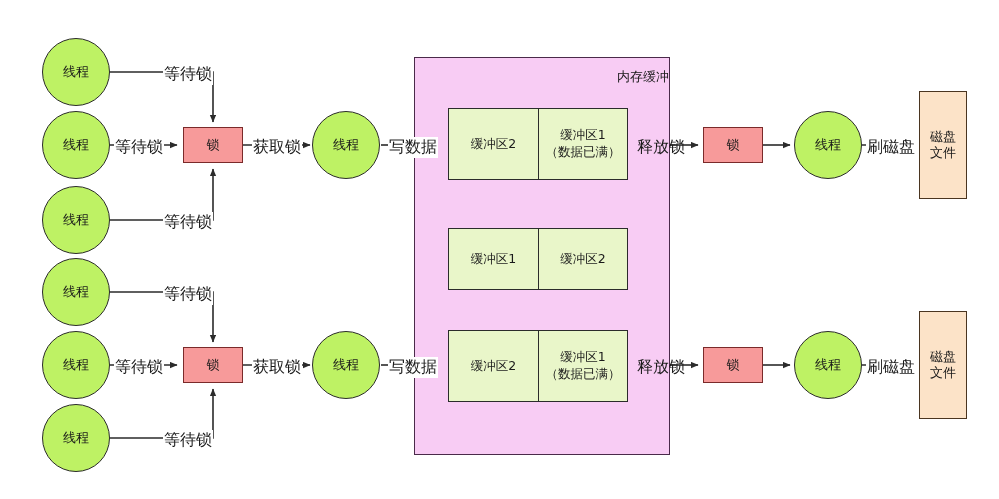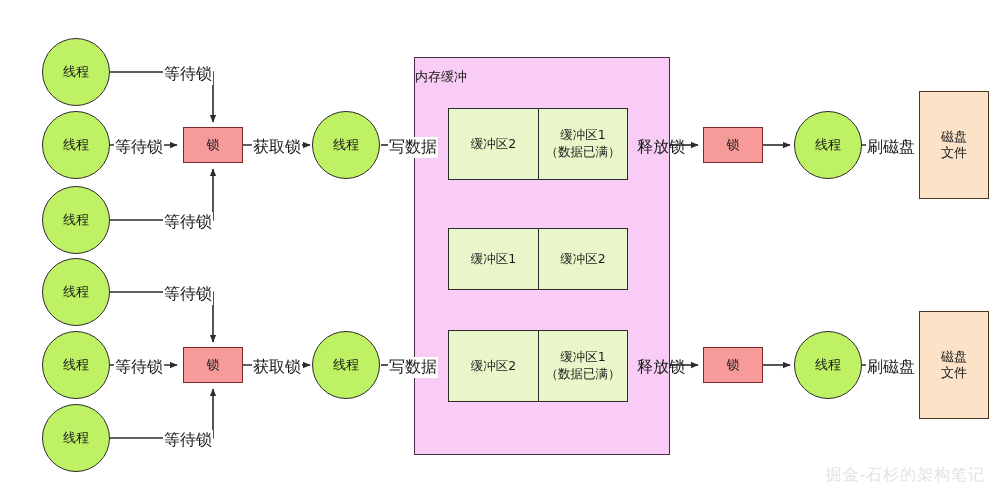--- a/index.html
+++ b/index.html
@@ -44,40 +44,41 @@
     font-size: 13px;
   }
   .lock {
     width: 60px;
     height: 36px;
     background: #f79a9a;
     border: 1.6px solid #7a2a2a;
     font-size: 13px;
   }
   .diskfile {
-    width: 70px;
+    width: 48px;
     height: 108px;
     background: #fce3c8;
     border: 1.6px solid #4a3520;
     font-size: 13px;
   }
   .buffer-container {
     position: absolute;
     box-sizing: border-box;
     background: #f8ccf4;
     border: 1.6px solid #4a2a4a;
   }
   .buffer-title {
     position: absolute;
     left: 0;
     right: 0;
     top: 10px;
-    text-align: left;
-    font-size: 13px;
-    color: #1a1a1a;
+    text-align: right;
+    font-size: 13px;
+    color: #1a1a1a;
+    padding-left: 40px;
   }
   .buffer-row {
     position: absolute;
     box-sizing: border-box;
     display: flex;
     border: 1.6px solid #2b2b2b;
     background: #14b8a6;
   }
   .buffer-cell {
     box-sizing: border-box;
@@ -270,15 +271,14 @@
   </div>
 
   <div class="edge-label" style="left:163px; top:284px;">等待锁</div>
   <div class="edge-label" style="left:114px; top:357px;">等待锁</div>
   <div class="edge-label" style="left:163px; top:430px;">等待锁</div>
   <div class="edge-label" style="left:252px; top:357px;">获取锁</div>
   <div class="edge-label" style="left:388px; top:357px;">写数据</div>
   <div class="edge-label on-pink" style="left:636px; top:357px;">释放锁</div>
   <div class="edge-label" style="left:866px; top:357px;">刷磁盘</div>
 
-  <div class="watermark">掘金-石杉的架构笔记</div>
 
 </div>
 
 </body></html>

